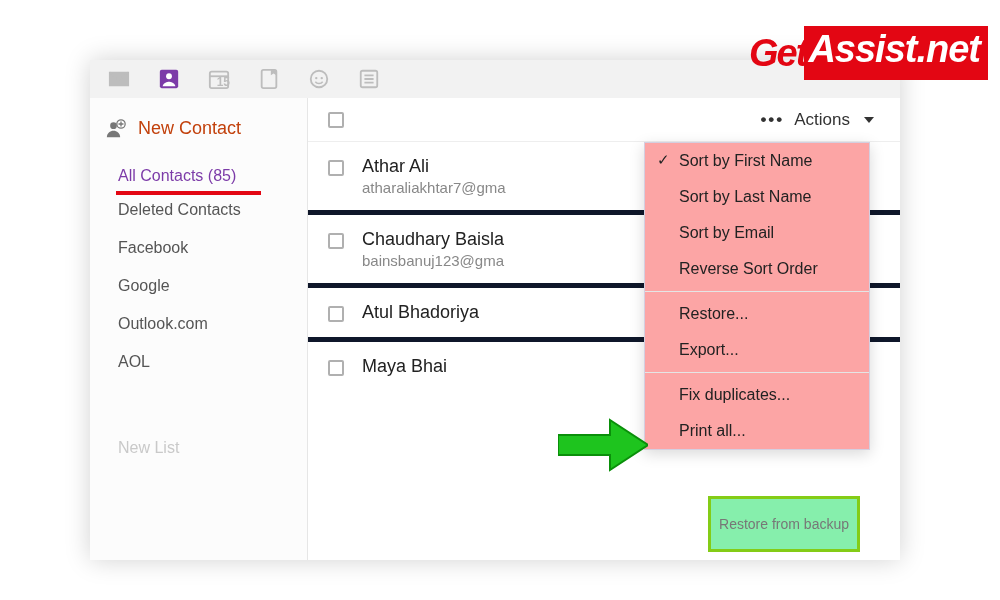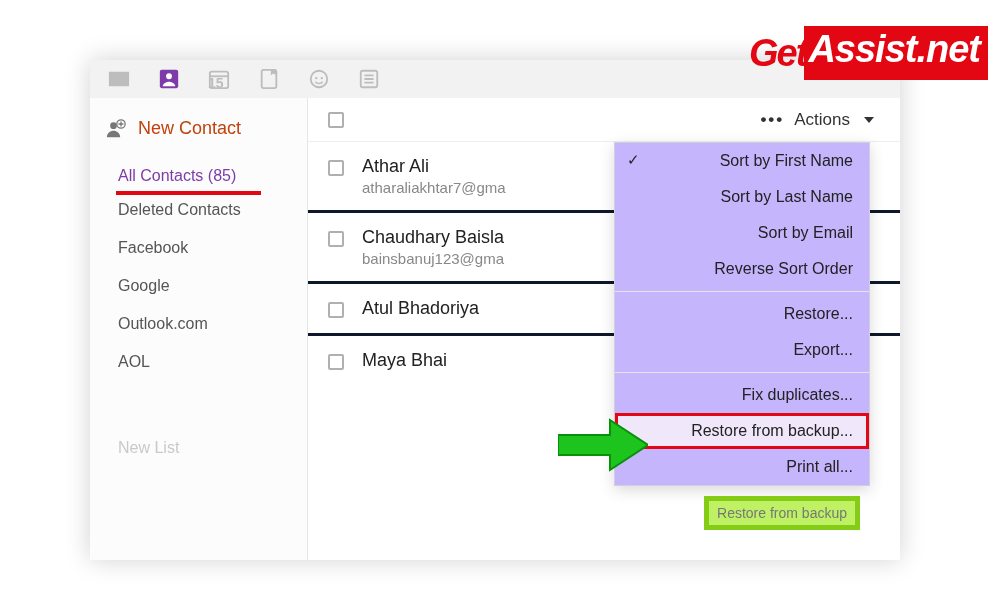--- a/index.html
+++ b/index.html
@@ -34,38 +34,38 @@
   .newlist { padding: 18px 28px; color: #c9c9c9; font-size: 16px; cursor: pointer; }
 
   
   .listheader { height: 44px; display: flex; align-items: center; padding: 0 20px; border-bottom: 1px solid #eee; }
   .chk { width: 16px; height: 16px; border: 2px solid #b0b0b0; border-radius: 2px; background: #fff; }
   .actionsbar { margin-left: auto; display: flex; align-items: center; gap: 10px; color: #333; font-size: 17px; cursor: pointer; padding: 4px 6px; }
   .dots { letter-spacing: 2px; font-weight: 700; }
   .chev::after { content: ""; display: inline-block; border-left: 5px solid transparent; border-right: 5px solid transparent; border-top: 6px solid #333; margin-left: 4px; vertical-align: 2px; }
 
   
-  .row { display: flex; align-items: flex-start; gap: 18px; padding: 14px 20px; border-bottom: 3px solid #0f172a; }
+  .row { display: flex; align-items: flex-start; gap: 18px; padding: 14px 20px; border-bottom: 5px solid #0f172a; }
   .row .chk { margin-top: 4px; }
   .row .name { font-size: 18px; color: #222; }
   .row .email { font-size: 15px; color: #888; margin-top: 2px; }
 
   
-  .dropdown { position: absolute; top: 44px; right: 30px; width: 256px; background: #c4b5fd; border: 1px solid #d4cfe0; box-shadow: 0 4px 14px rgba(0,0,0,.15); z-index: 10; text-align: right; }
+  .dropdown { position: absolute; top: 44px; right: 30px; width: 226px; background: #fca5a5; border: 1px solid #d4cfe0; box-shadow: 0 4px 14px rgba(0,0,0,.15); z-index: 10; }
   .dropdown .mi { padding: 9px 16px 9px 34px; font-size: 16px; color: #222; cursor: pointer; position: relative; }
   .dropdown .sep { height: 1px; background: #e5e5e5; margin: 4px 0; }
   .dropdown .mi.check::before { content: "✓"; position: absolute; left: 12px; top: 8px; font-size: 15px; }
   .dropdown .mi.highlight { background: #f1e7fb; outline: 3px solid #e30613; outline-offset: -3px; }
 
   
   .arrow { position: absolute; left: 250px; top: 320px; z-index: 20; }
   .arrow svg { width: 90px; height: 54px; }
 
   
-  .tooltip { position: absolute; right: 40px; top: 398px; border: 5px solid #84cc16; background: #bef264; color: #777; font-size: 14px; padding: 4px 8px; z-index: 15; }
+  .tooltip { position: absolute; right: 40px; top: 398px; border: 3px solid #84cc16; background: #86efac; color: #777; font-size: 14px; padding: 17px 8px; z-index: 15; }
 </style>
 </head>
 <body>
 
 <div class="watermark">
   <span class="get">Get</span>
   <span class="assist">Assist.net</span>
 </div>
 
 <div class="frame">
@@ -82,21 +82,21 @@
           <rect class="ico-purple" x="2" y="2" width="20" height="20" rx="2"></rect>
           <circle cx="12" cy="9" r="3.2" fill="#fff"></circle>
           <path d="M5 20c1-4 5-5 7-5s6 1 7 5" fill="#fff"></path>
         </svg>
     </span>
     <span class="ico" style="position:relative">
       <svg viewBox="0 0 24 24">
           <rect x="2" y="4" width="20" height="18" rx="2" fill="none" stroke="#bdbdbd" stroke-width="2"></rect>
           <path d="M2 9h20" stroke="#bdbdbd" stroke-width="2"></path>
         </svg>
-      <span style="position:absolute;top:7px;left:0;width:22px;text-align:left;font-size:14px;color:#bdbdbd;font-weight:700">15</span>
+      <span style="position:absolute;top:7px;left:0;width:22px;text-align:right;font-size:12px;color:#bdbdbd;font-weight:700">15</span>
     </span>
     <span class="ico">
       <svg viewBox="0 0 24 24">
           <rect x="4" y="2" width="16" height="20" rx="2" fill="none" stroke="#bdbdbd" stroke-width="2"></rect>
           <path d="M14 2v6l3-2 3 2V2" fill="#bdbdbd"></path>
         </svg>
     </span>
     <span class="ico">
       <svg viewBox="0 0 24 24">
           <circle cx="12" cy="12" r="9" fill="none" stroke="#bdbdbd" stroke-width="2"></circle>
@@ -181,21 +181,20 @@
       <div class="dropdown">
         <div class="mi check"><span>Sort by First Name</span></div>
         <div class="mi"><span>Sort by Last Name</span></div>
         <div class="mi"><span>Sort by Email</span></div>
         <div class="mi"><span>Reverse Sort Order</span></div>
         <div class="sep"></div>
         <div class="mi"><span>Restore...</span></div>
         <div class="mi"><span>Export...</span></div>
         <div class="sep"></div>
         <div class="mi"><span>Fix duplicates...</span></div>
-        <div class="mi highlight"><span>Restore from backup...</span></div>
         <div class="mi"><span>Print all...</span></div>
       </div>
 
       <div class="arrow">
         <svg viewBox="0 0 90 54">
             <path d="M0 17 L52 17 L52 2 L90 27 L52 52 L52 37 L0 37 Z" fill="#1ec41e" stroke="#0a8f0a" stroke-width="2"></path>
           </svg>
       </div>
 
       <div class="tooltip"><span>Restore from backup</span></div>

